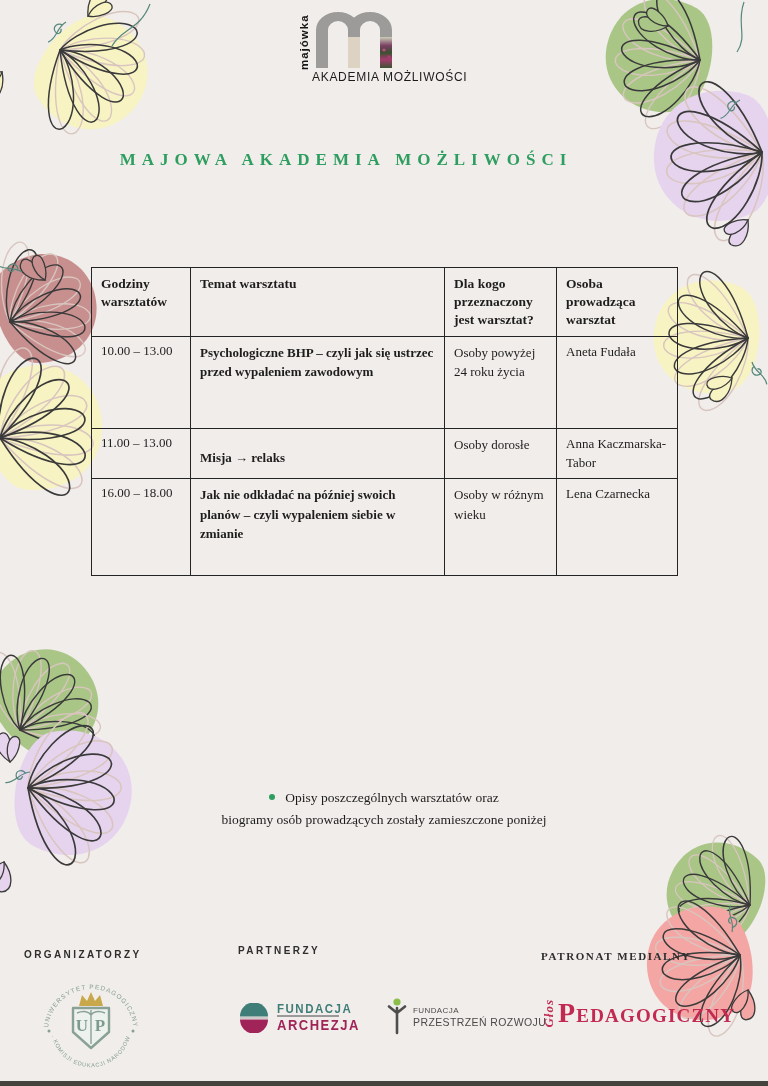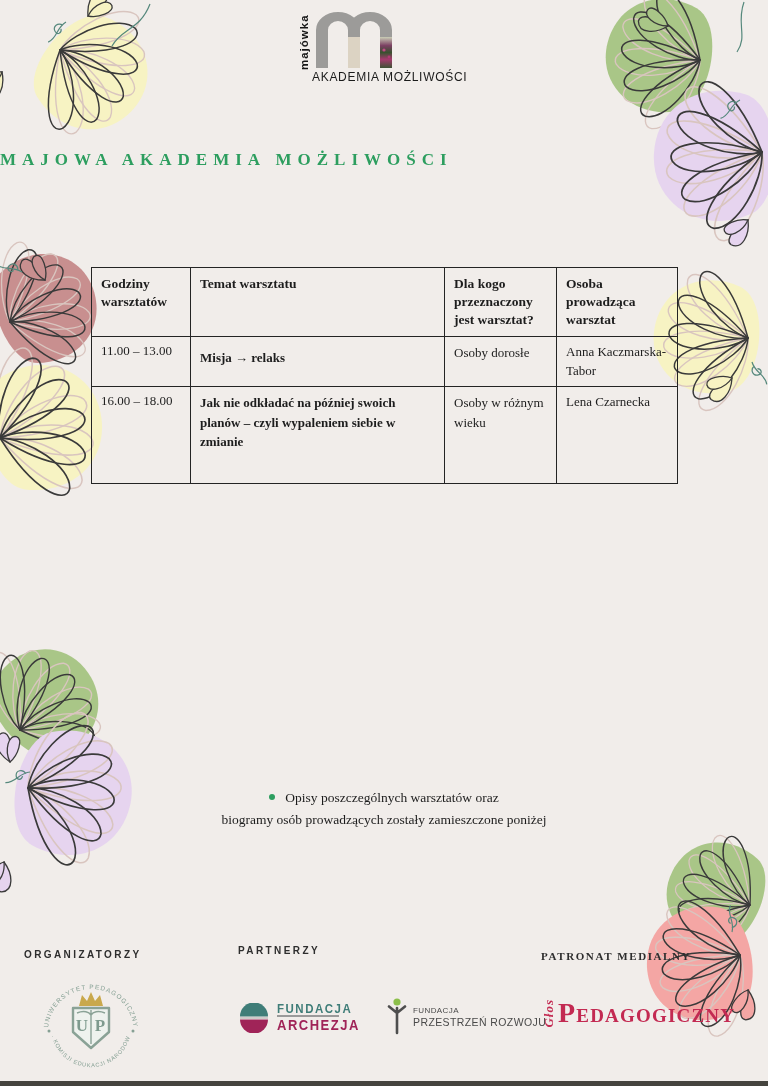--- a/index.html
+++ b/index.html
@@ -20,33 +20,33 @@
     font-size:11.5px; letter-spacing:1px; color:#161616;
   }
   .logo-m { position:absolute; left:18px; top:4px; }
   .logo-sub {
     position:absolute; left:16px; top:64px; white-space:nowrap;
     font-family:"Liberation Sans", sans-serif; font-size:12px;
     letter-spacing:0.7px; color:#1b1b1b;
   }
 
   
-  .title { position:absolute; top:147px; left:0; width:692px; text-align:left;
+  .title { position:absolute; top:147px; left:0; width:692px; text-align:center;
            font-weight:bold; font-size:17px; letter-spacing:6px; line-height:1.55; }
   .date  { position:absolute; top:211px; left:0; width:768px; text-align:center;
            font-weight:bold; font-size:13.5px; line-height:1.45; color:#121212; }
 
   
   .sched { position:absolute; left:91px; top:267px; width:586px;
            border-collapse:collapse; table-layout:fixed; font-size:13px; }
   .sched th, .sched td { border:1px solid #242424; vertical-align:top; padding:6px 6px 6px 9px; }
   .sched th { font-weight:bold; text-align:left; font-size:13.5px; line-height:1.35; padding-top:7px; }
   .cell-time { padding-top:11px; white-space:nowrap; }
   .cell-topic { font-weight:bold; padding-top:15px; padding-right:11px; line-height:1.5; }
-  .row-short .cell-topic { padding-top:11px; }
+  .row-short .cell-topic { padding-top:19px; }
   .justify .cell-topic { text-align:justify; }
   .cell-aud { padding-top:11px; line-height:1.5; padding-right:5px; }
   .cell-per { padding-top:9px; line-height:1.45; padding-right:4px; }
 
   
   .note { position:absolute; top:787px; left:0; width:768px; text-align:center;
           font-size:13.5px; line-height:1.6; color:#1c1c1c; }
   .bullet { display:inline-block; width:6px; height:6px; border-radius:50%;
             margin-right:10px; vertical-align:2px; }
 
@@ -177,20 +177,26 @@
           <col style="width:112px">
           <col style="width:121px">
       </colgroup>
       <tbody>
           <tr style="height:58px">
         <th>Godziny warsztatów</th>
         <th>Temat warsztatu</th>
         <th>Dla kogo przeznaczony jest warsztat?</th>
         <th>Osoba prowadząca warsztat</th>
       </tr>
+      <tr style="height:92px">
+        <td class="cell-time">10.00 – 13.00</td>
+        <td class="cell-topic">Psychologiczne BHP – czyli jak się ustrzec przed wypaleniem zawodowym</td>
+        <td class="cell-aud">Osoby powyżej 24 roku życia</td>
+        <td class="cell-per">Aneta Fudała</td>
+      </tr>
       <tr style="height:47px" class="row-short">
         <td class="cell-time">11.00 – 13.00</td>
         <td class="cell-topic">Misja → relaks</td>
         <td class="cell-aud">Osoby dorosłe</td>
         <td class="cell-per">Anna Kaczmarska-Tabor</td>
       </tr>
       <tr style="height:97px">
         <td class="cell-time">16.00 – 18.00</td>
         <td class="cell-topic">Jak nie odkładać na później swoich planów – czyli wypaleniem siebie w zmianie</td>
         <td class="cell-aud">Osoby w różnym wieku</td>

